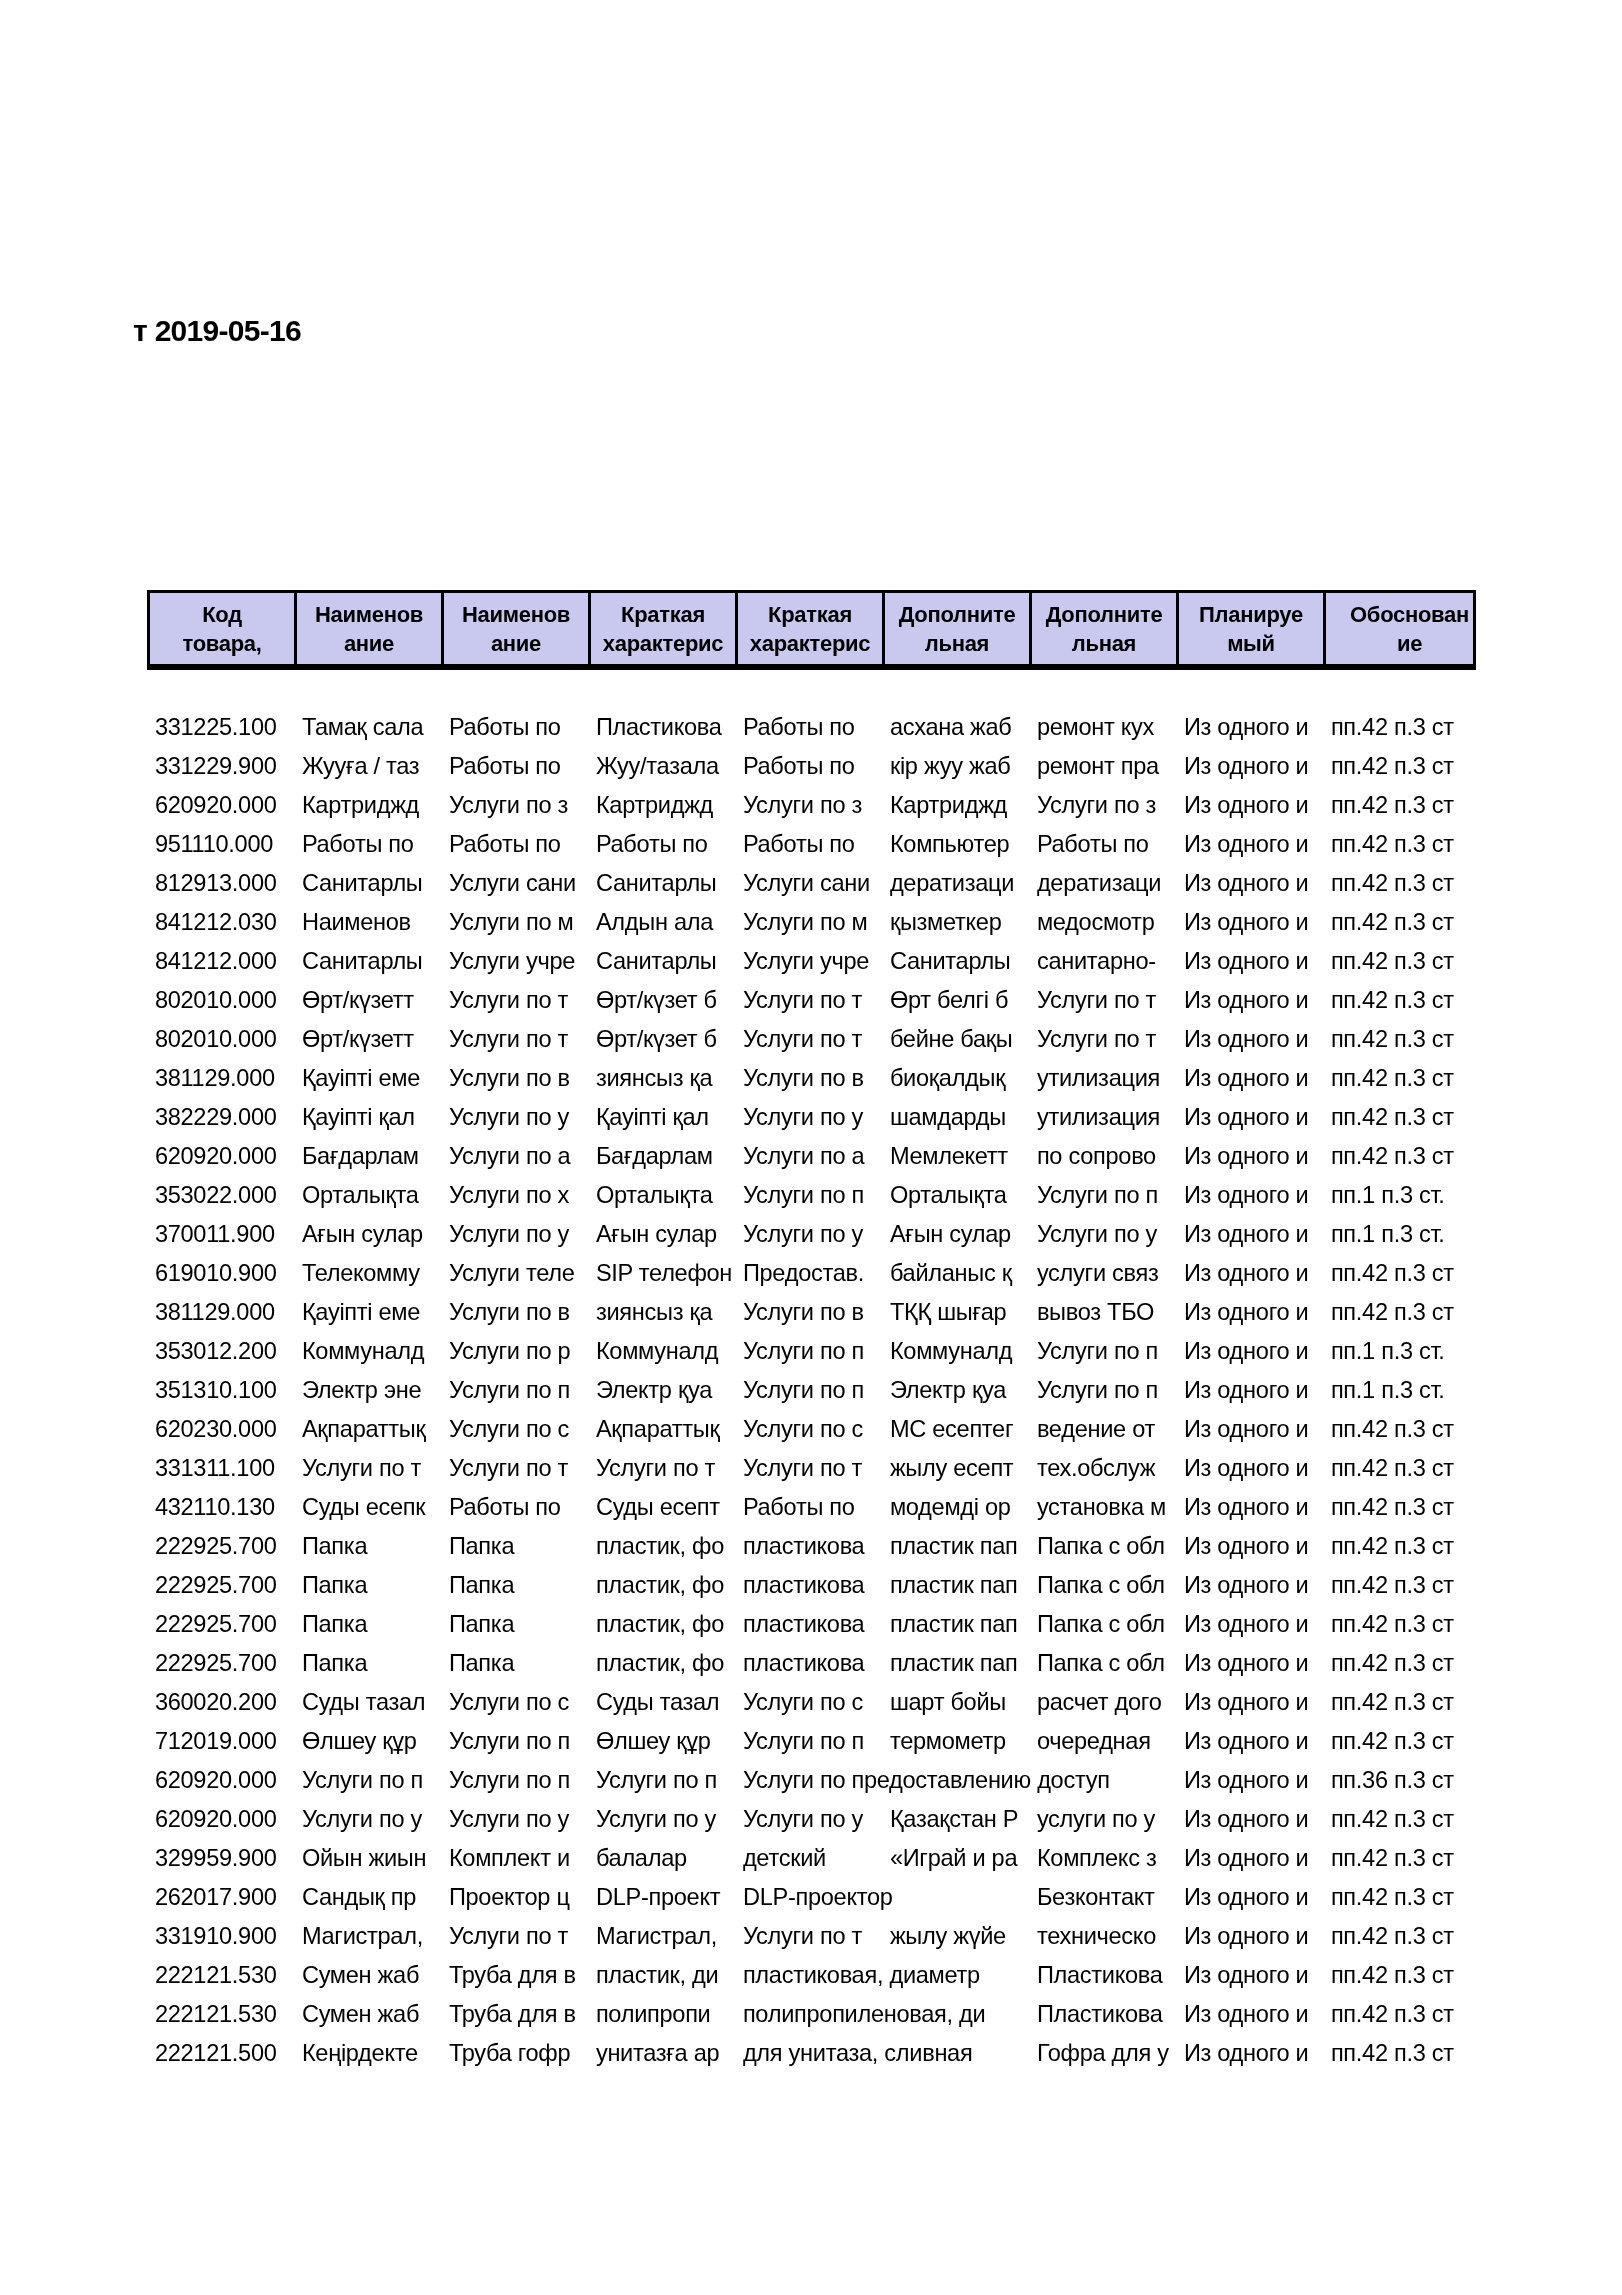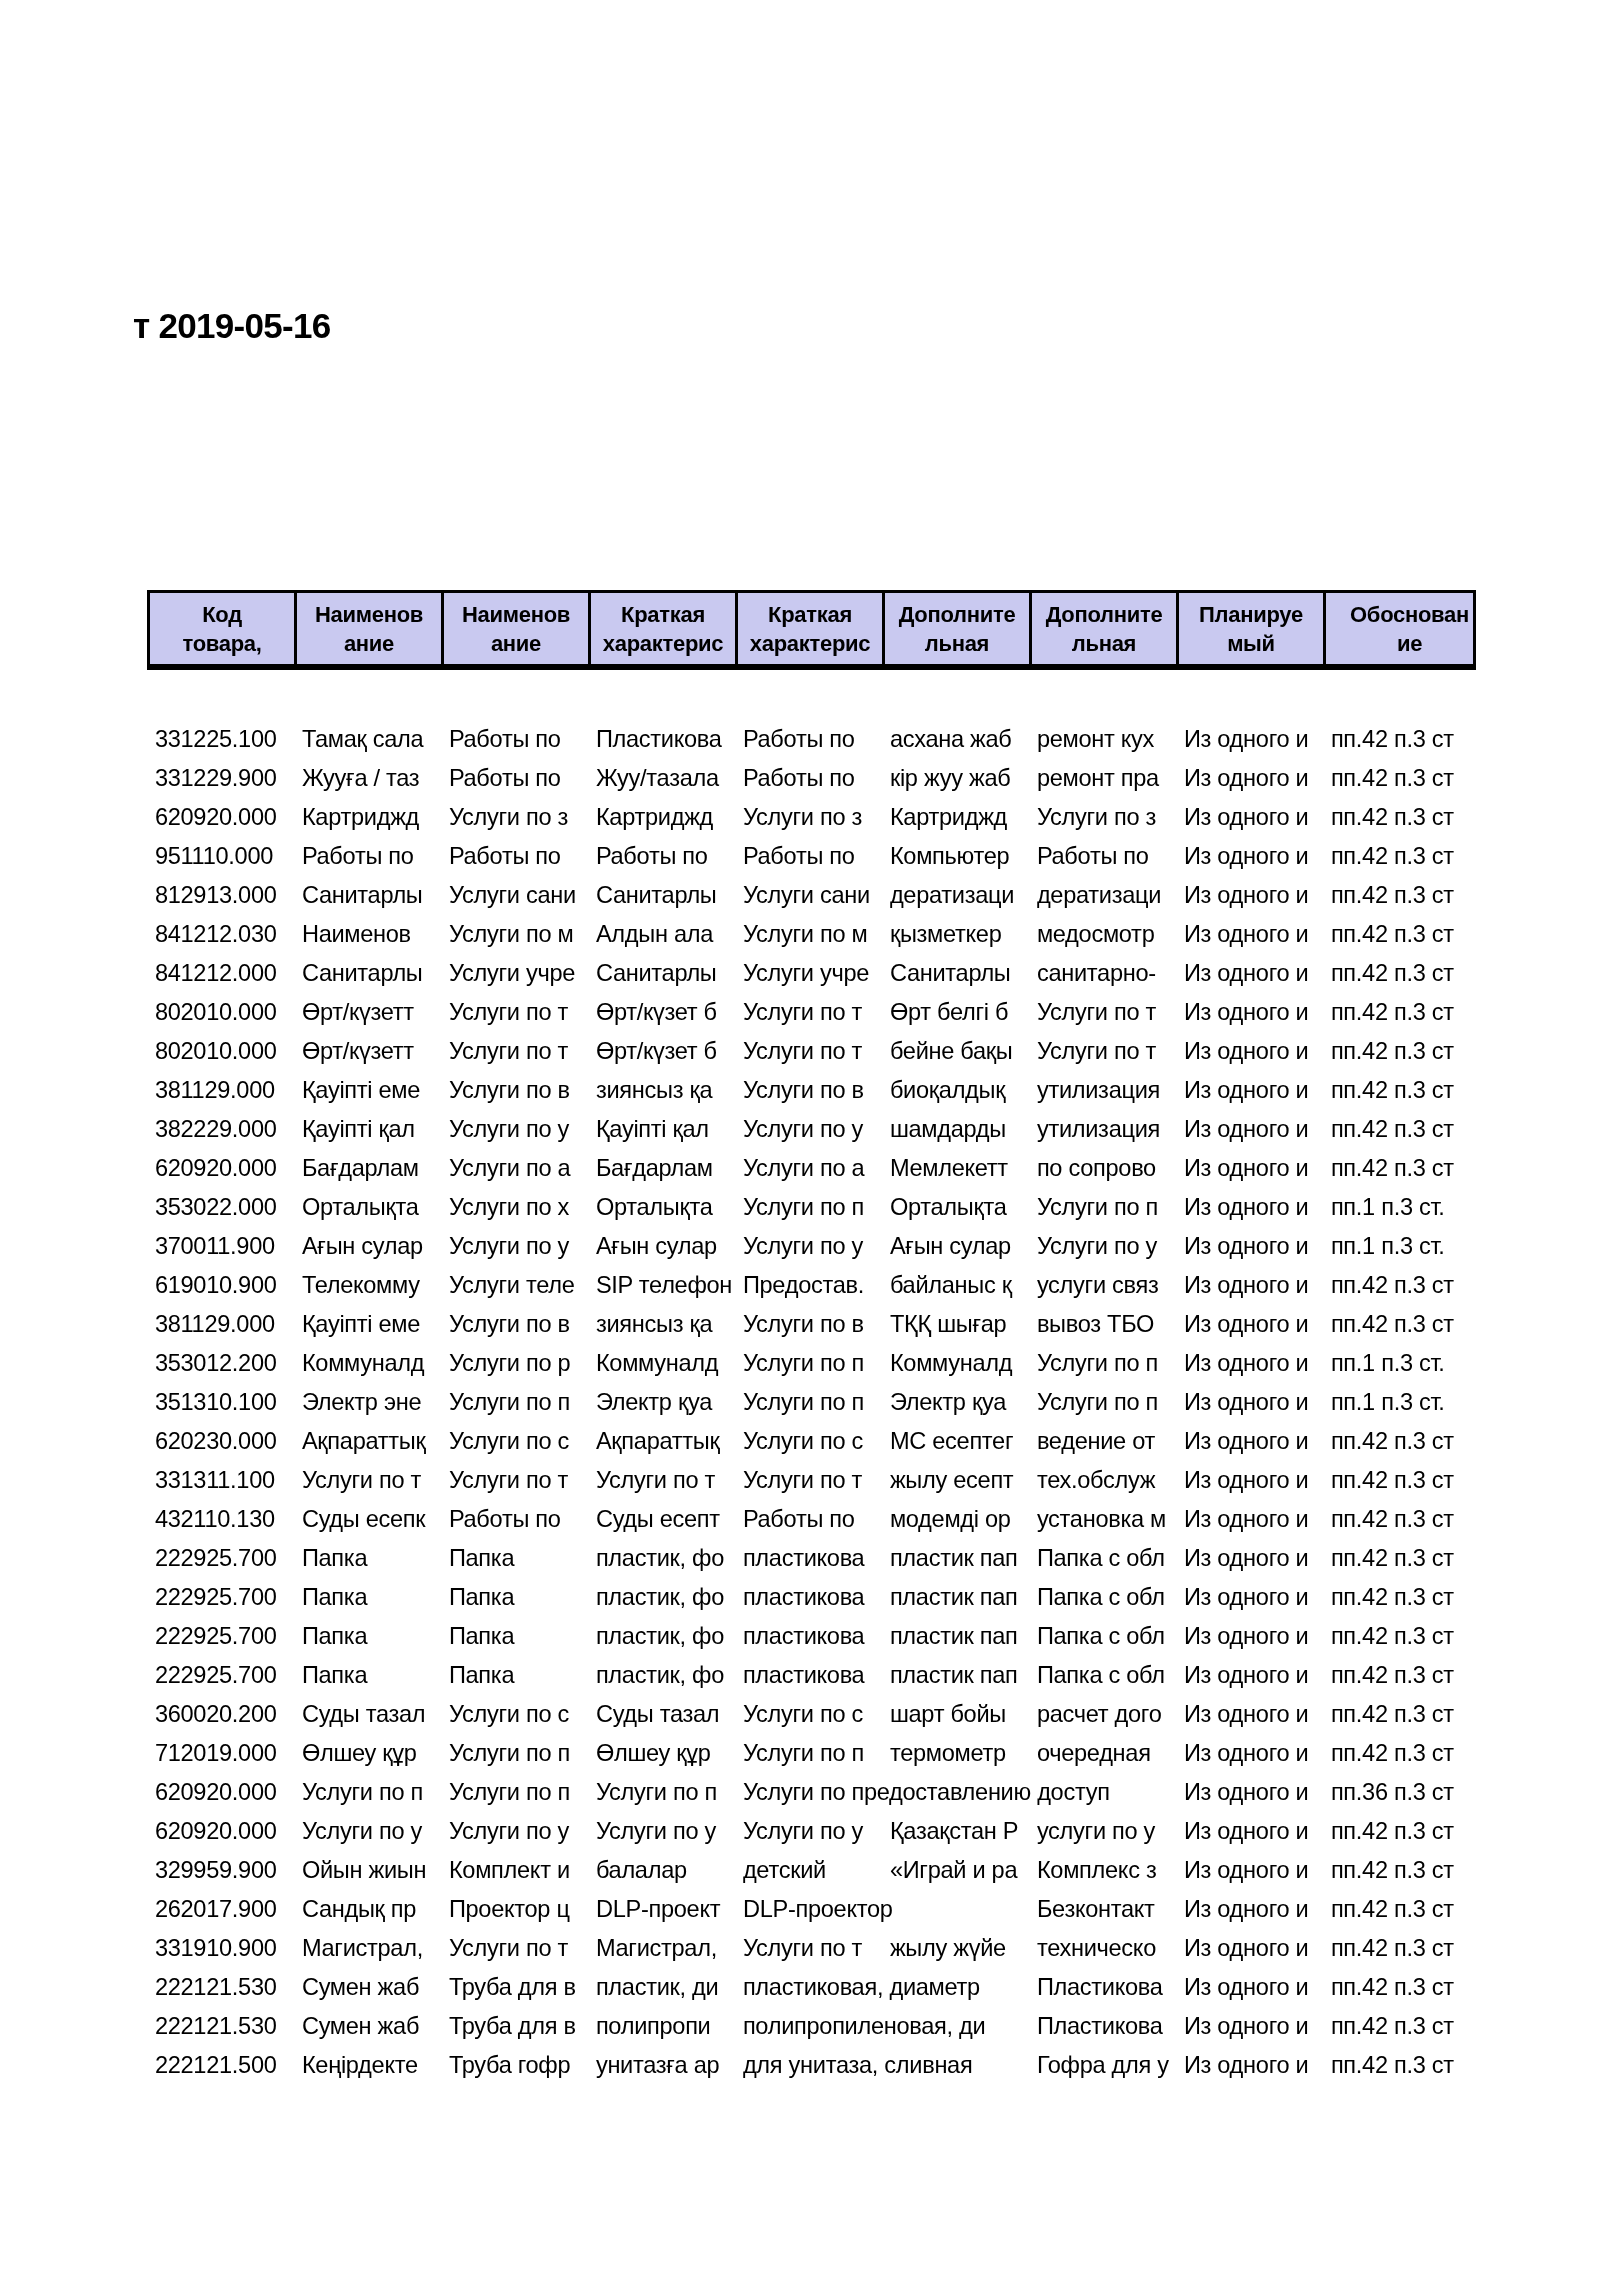--- a/index.html
+++ b/index.html
@@ -6,22 +6,22 @@
   body {
     width: 1623px; height: 2295px;
     background: #ffffff;
     position: relative;
     font-family: "Liberation Sans", sans-serif;
     color: #000;
     overflow: hidden;
   }
   .title {
     position: absolute;
-    left: 133px; top: 306px;
-    font-size: 35px;
+    left: 133px; top: 314px;
+    font-size: 30px;
     font-weight: bold;
     letter-spacing: -0.7px;
     white-space: nowrap;
   }
   .tableHead {
     position: absolute;
     left: 147px; top: 590px;
     border: 3.3px solid #000;
     background: #c9c9f0;
   }
@@ -45,21 +45,21 @@
   .hcell:last-child { border-right: none; padding-left: 20px; }
   .hrow1 .hcell { height: 71px; }
   .hrow2 .hcell { height: 39px; }
   .rows {
     position: absolute;
     left: 147px; top: 714px;
   }
   .drow {
     display: flex;
     height: 39px;
-    align-items: flex-end;
+    align-items: flex-start;
   }
   .dcell {
     flex: 0 0 147px;
     box-sizing: border-box;
     padding-left: 7.9px;
     font-size: 23.6px;
     letter-spacing: -0.3px;
     white-space: nowrap;
     overflow: hidden;
   }

